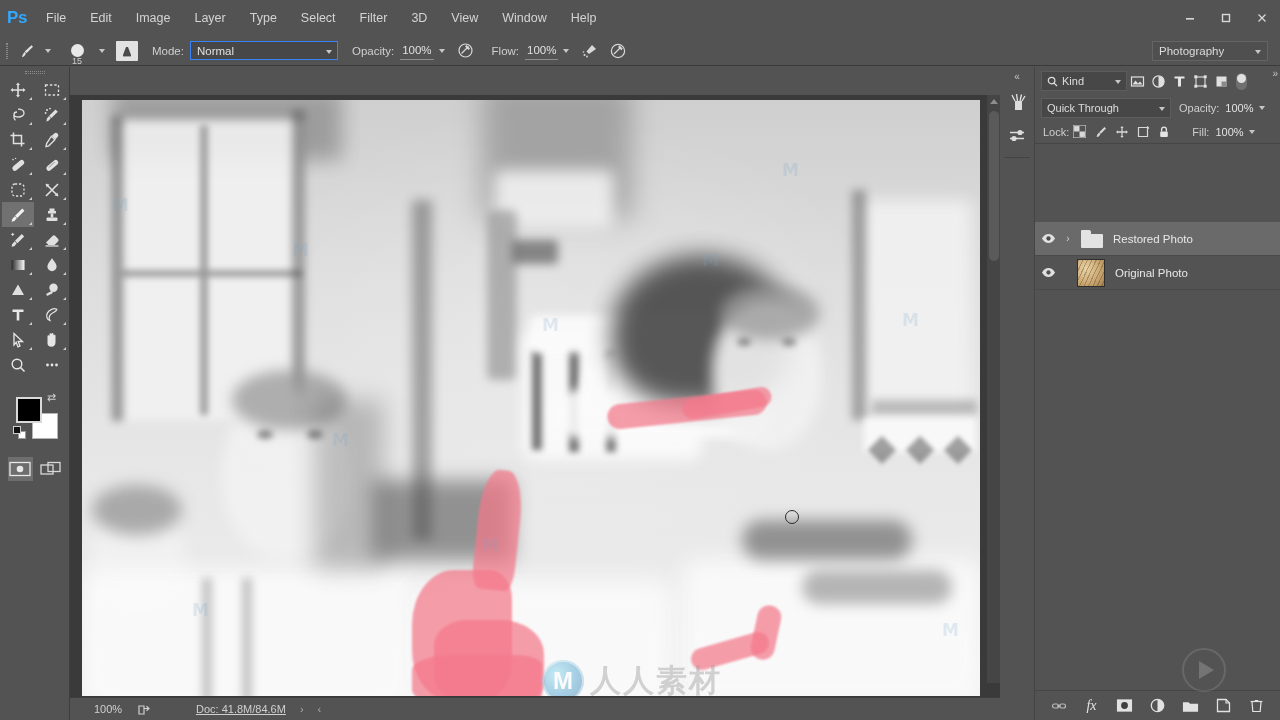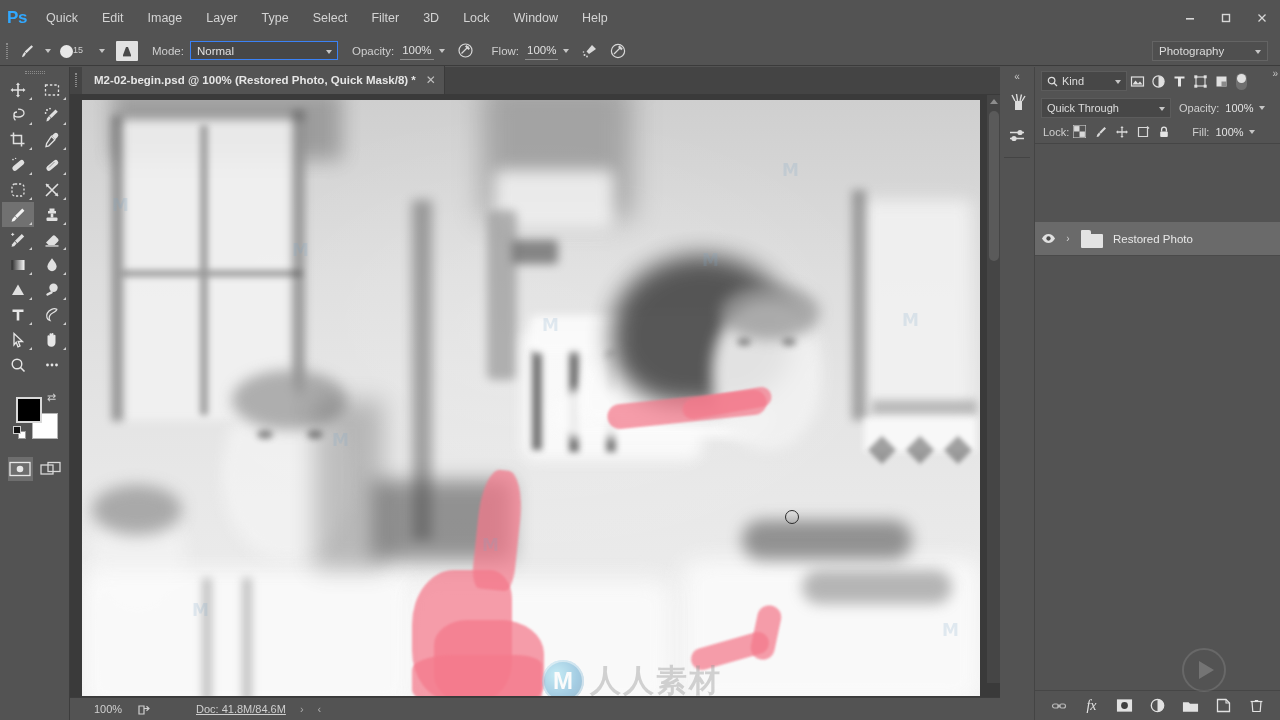--- a/index.html
+++ b/index.html
@@ -54,21 +54,21 @@
     width: 26px; height: 26px; display: flex; align-items: center; justify-content: center;
   }
   .caret {
     width: 0; height: 0;
     border-left: 3.5px solid transparent; border-right: 3.5px solid transparent;
     border-top: 4px solid #c6c6c6;
   }
   .caret-btn { width: 16px; height: 26px; display: flex; align-items: center; justify-content: center; }
   #brush-preview-wrap {
     width: 34px; height: 30px;
-    display: flex; align-items: center; justify-content: flex-start;
+    display: flex; flex-direction: column; align-items: center; justify-content: flex-end;
     margin-left: 4px;
   }
   #brush-dot {
     width: 13px; height: 13px; border-radius: 50%;
     background: #e8e8e8; margin-top: 1px;
   }
   #brush-size-label { font-size: 9px; color: #cfcfcf; margin-top: 0px; line-height: 9px;}
   #tablet-btn {
     width: 22px; height: 20px; margin-left: 6px;
     background: #e2e2e2; border-radius: 1px;
@@ -375,29 +375,29 @@
 
   svg { display: block; }
 </style>
 </head>
 <body>
 
 <div id="app">
 
   <div id="menubar">
     <div id="ps-logo">Ps</div>
-    <div class="menu-item">Quick</div>
+    <div class="menu-item">File</div>
     <div class="menu-item">Edit</div>
     <div class="menu-item">Image</div>
     <div class="menu-item">Layer</div>
     <div class="menu-item">Type</div>
     <div class="menu-item">Select</div>
     <div class="menu-item">Filter</div>
     <div class="menu-item">3D</div>
-    <div class="menu-item">Lock</div>
+    <div class="menu-item">View</div>
     <div class="menu-item">Window</div>
     <div class="menu-item">Help</div>
 
     <div id="win-controls">
       <div class="win-btn">
         <svg width="12" height="12" viewBox="0 0 12 12">
           <rect x="2" y="6" width="8" height="1.6" fill="#d8d8d8"></rect>
         </svg>
       </div>
       <div class="win-btn">
@@ -696,29 +696,20 @@
       </div>
       <div class="mode-btn">
         <svg width="22" height="16" viewBox="0 0 22 16">
           <rect x="1" y="4" width="12" height="9" fill="none" stroke="#d8d8d8" stroke-width="1.3"></rect>
           <rect x="8" y="1.5" width="12" height="9" fill="none" stroke="#d8d8d8" stroke-width="1.3"></rect>
         </svg>
       </div>
     </div>
   </div>
 
-  <div id="tabbar">
-    <div id="tab-grip">
-        <i></i>
-      </div>
-    <div id="doc-tab">
-      <span id="doc-tab-title">M2-02-begin.psd @ 100% (Restored Photo, Quick Mask/8) *</span>
-      <span id="doc-tab-close">✕</span>
-    </div>
-  </div>
 
   <div id="canvas-area">
     <div id="artboard">
       <div id="photo">
 
         <div class="blob mid" style="left:30px; top:-10px; width:230px; height:70px; border-radius:0; filter:blur(10px);"></div>
         <div class="blob light" style="left:35px; top:20px; width:185px; height:300px; border-radius:4px; filter:blur(5px);"></div>
         <div class="blob mid" style="left:118px; top:25px; width:8px; height:290px; border-radius:0; filter:blur(3px);"></div>
         <div class="blob mid" style="left:40px; top:170px; width:180px; height:7px; border-radius:0; filter:blur(3px);"></div>
         <div class="blob darker" style="left:30px; top:16px; width:11px; height:305px; border-radius:0; filter:blur(4px); opacity:.55;"></div>
@@ -953,20 +944,31 @@
           </svg>
         </div>
         <div class="expand-cell">›</div>
         <div class="folder-thumb">
           <div class="ftab"></div>
             <div class="fbody"></div>
         </div>
         <div class="layer-name">Restored Photo</div>
       </div>
 
+      <div class="layer-row">
+        <div class="eye-cell">
+          <svg width="15" height="15" viewBox="0 0 16 16">
+            <path d="M1 8 C3 4.6 5.4 3.2 8 3.2 C10.6 3.2 13 4.6 15 8 C13 11.4 10.6 12.8 8 12.8 C5.4 12.8 3 11.4 1 8 Z" fill="#e0e0e0"></path>
+            <circle cx="8" cy="8" r="2.3" fill="#535353"></circle>
+          </svg>
+        </div>
+        <div class="expand-cell"></div>
+        <div class="thumb photo-thumb"></div>
+        <div class="layer-name">Original Photo</div>
+      </div>
     </div>
 
     <div id="layers-footer">
       <div class="footer-btn">
         <svg width="16" height="16" viewBox="0 0 16 16">
           <rect x="1.5" y="6" width="6" height="4" rx="2" fill="none" stroke="#b9b9b9" stroke-width="1.2"></rect>
           <rect x="8.5" y="6" width="6" height="4" rx="2" fill="none" stroke="#b9b9b9" stroke-width="1.2"></rect>
           <path d="M6 8 H10" stroke="#b9b9b9" stroke-width="1.2"></path>
         </svg>
       </div>

